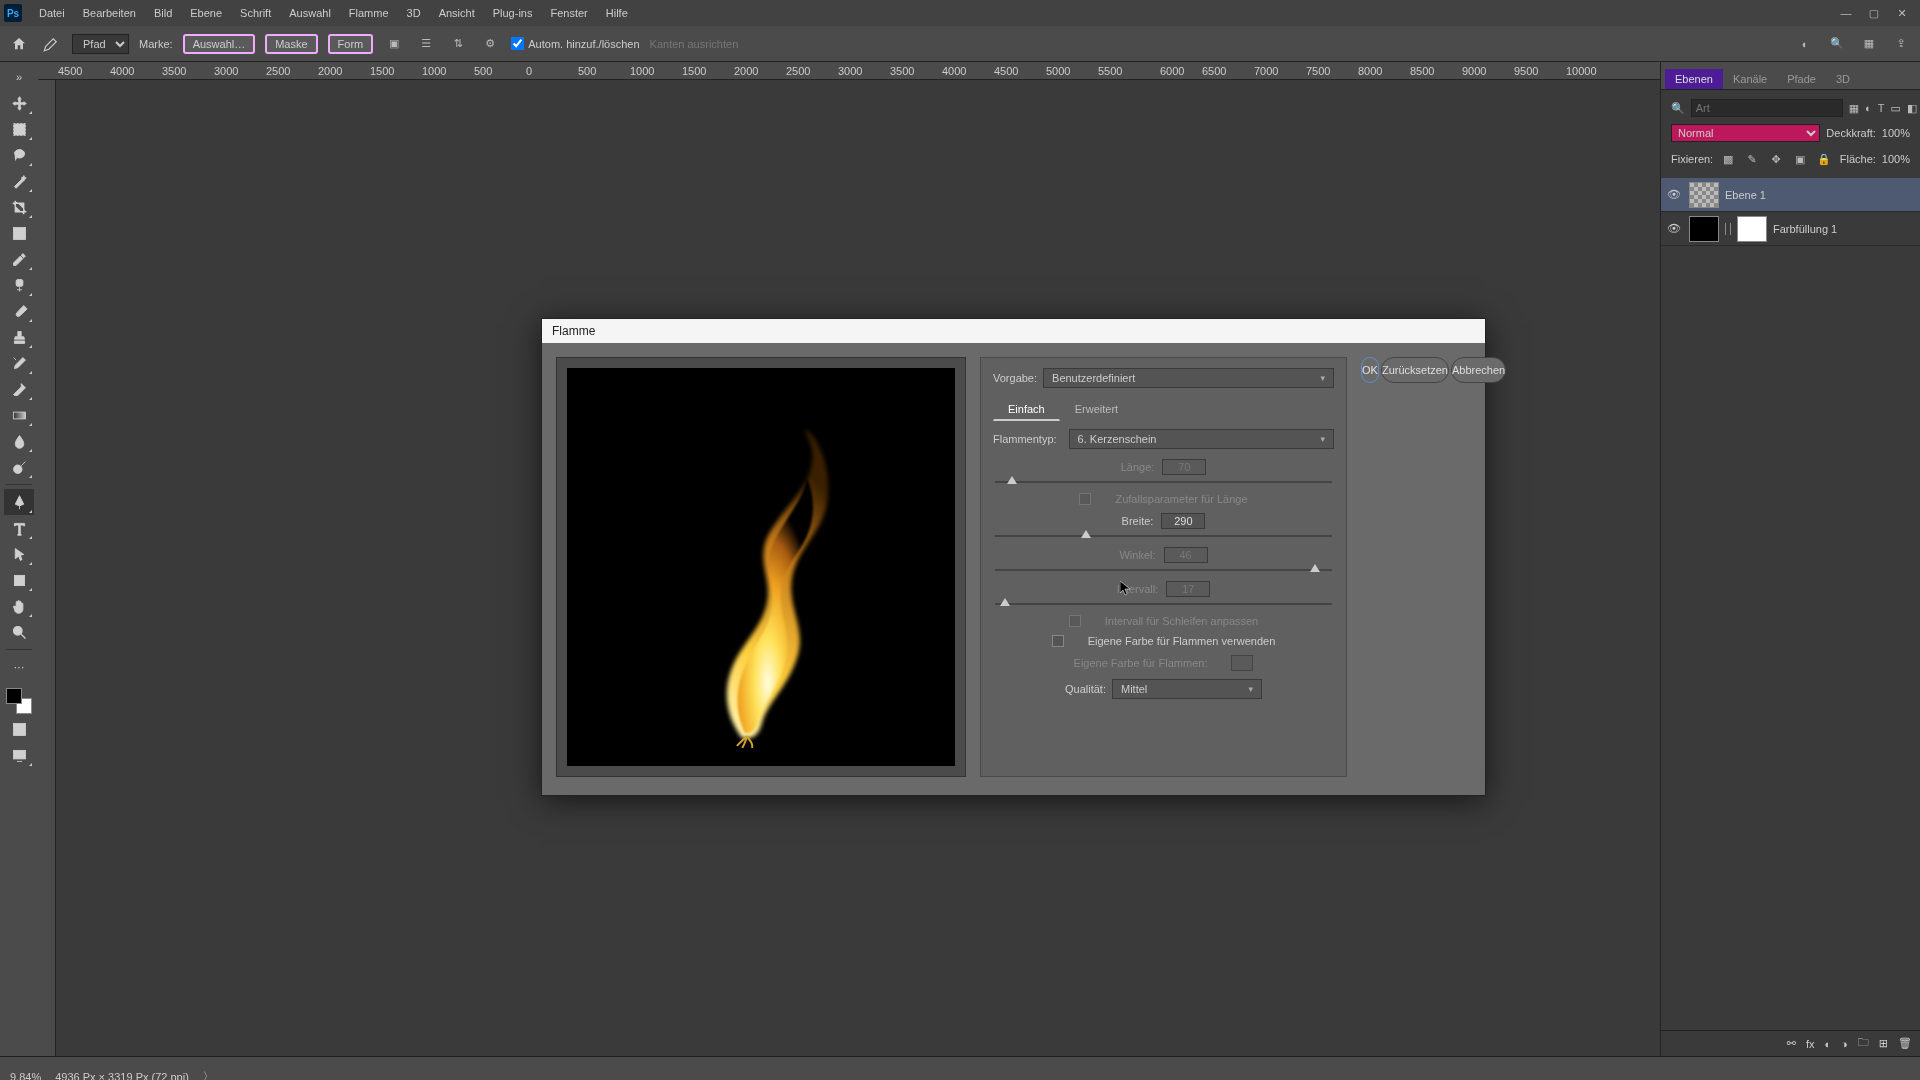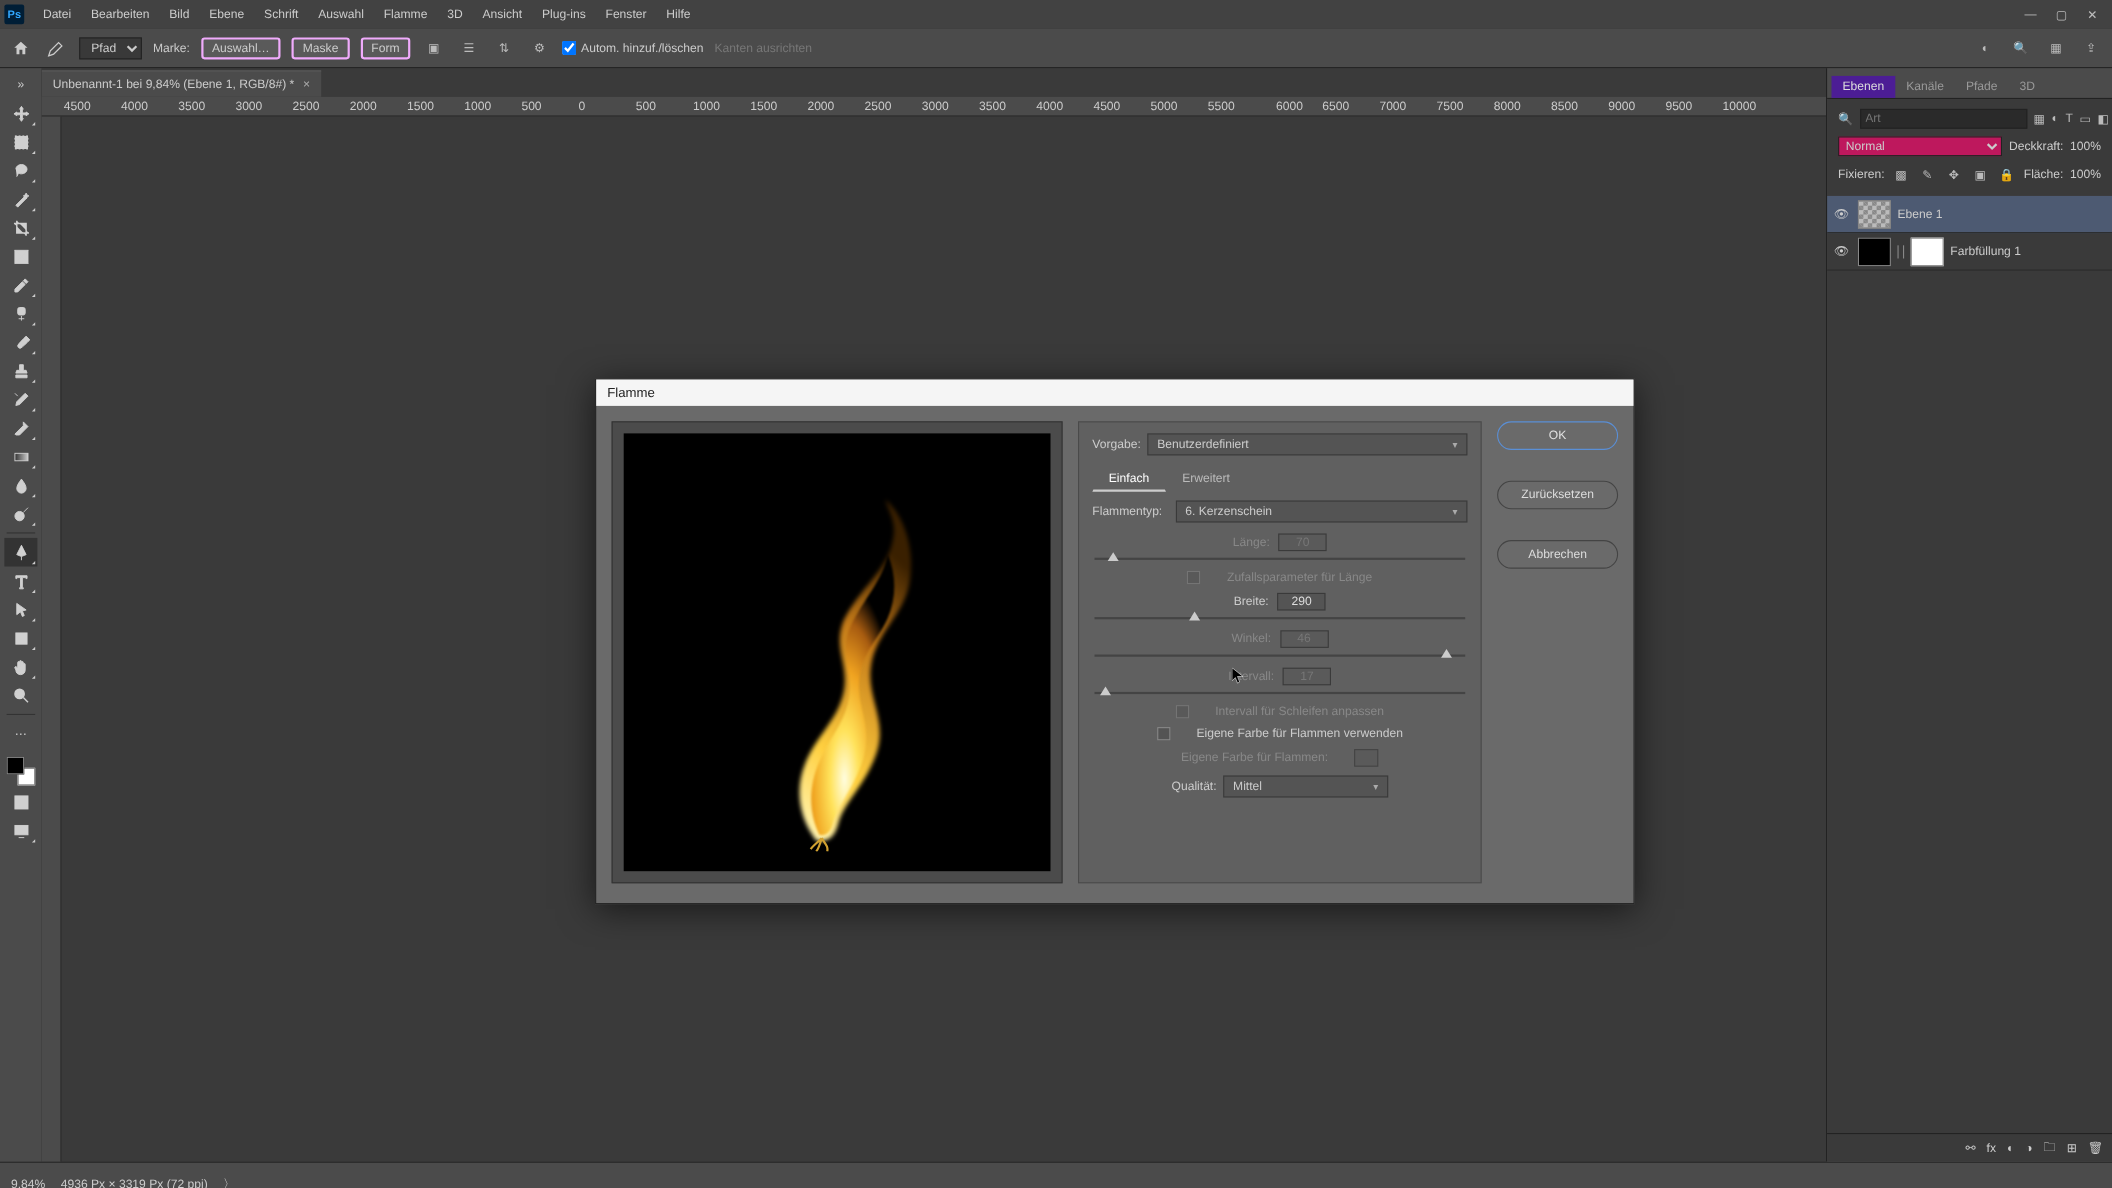--- a/index.html
+++ b/index.html
@@ -74,21 +74,21 @@
 .slider-lbl.dis .lab{color:#888}
 .slider-val{width:44px;background:#545454;border:1px solid #3a3a3a;padding:1px 4px;text-align:center;color:#ddd}
 .slider-val.dis{color:#777;background:#5a5a5a}
 .slider-track{height:2px;background:#444;position:relative;margin:6px 2px}
 .slider-thumb{position:absolute;top:-5px;width:0;height:0;border-left:5px solid transparent;border-right:5px solid transparent;border-bottom:8px solid #ccc;transform:translateX(-5px)}
 .chk-row{display:flex;align-items:center;justify-content:center;gap:24px;margin:8px 0}
 .chk{width:12px;height:12px;border:1px solid #888;background:#545454}
 .chk.dis{opacity:0.5}
 .chk-lab{color:#ccc}
 .chk-lab.dis{color:#888}
-.btns{width:110px;display:flex;flex-direction:column;gap:28px}
+.btns{width:110px;display:flex;gap:2px}
 .dlg-btn{height:26px;background:#6a6a6a;border:1px solid #444;border-radius:13px;display:flex;align-items:center;justify-content:center;color:#ddd}
 .dlg-btn.primary{border:1px solid #5a8fd6;color:#e0e0e0}
 
 .flame{position:absolute;left:120px;top:50px;width:170px;height:330px}
 .cursor-arrow{position:absolute;width:12px;height:16px;pointer-events:none}
 </style>
 </head>
 <body>
 
 <div class="titlebar">
@@ -300,26 +300,20 @@
     <div class="tool">
         <svg viewBox="0 0 20 20" fill="none" stroke="#ccc">
           <rect x="3" y="4" width="14" height="10"></rect>
           <path d="M7 17h6"></path>
         </svg>
         <span class="tri"></span>
       </div>
   </div>
 
   <div class="canvas-zone">
-    <div class="tabstrip">
-      <div class="doc-tab">
-          <span>Unbenannt-1 bei 9,84% (Ebene 1, RGB/8#) *</span>
-          <span class="x">×</span>
-        </div>
-    </div>
     <div class="ruler-h" id="ruler-h">
         <span class="tick" style="left: 20px;">4500</span>
         <span class="tick" style="left: 72px;">4000</span>
         <span class="tick" style="left: 124px;">3500</span>
         <span class="tick" style="left: 176px;">3000</span>
         <span class="tick" style="left: 228px;">2500</span>
         <span class="tick" style="left: 280px;">2000</span>
         <span class="tick" style="left: 332px;">1500</span>
         <span class="tick" style="left: 384px;">1000</span>
         <span class="tick" style="left: 436px;">500</span>

